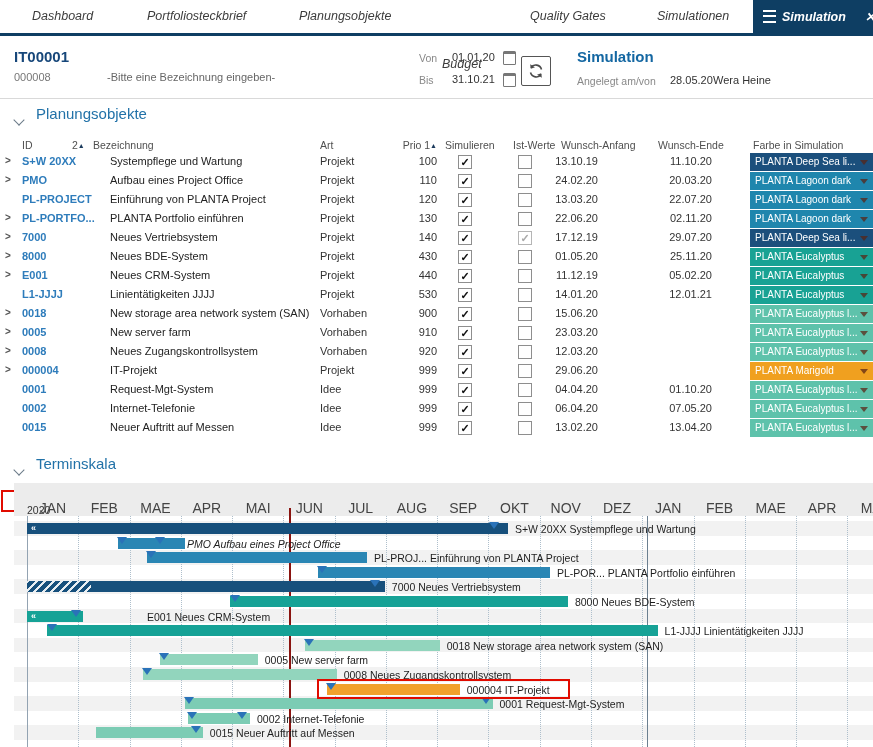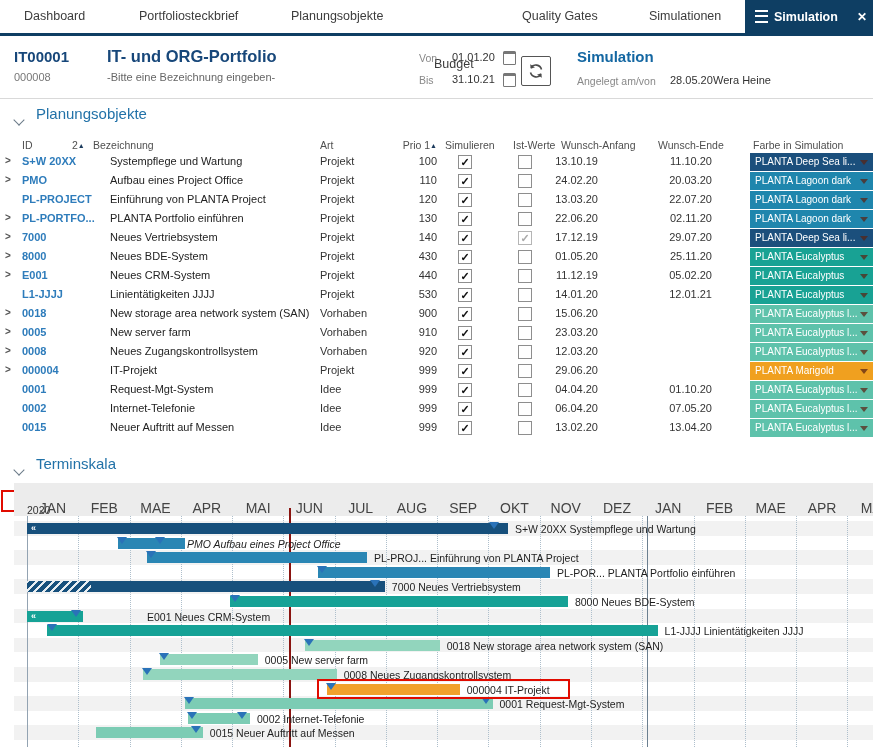--- a/index.html
+++ b/index.html
@@ -1,19 +1,19 @@
 <!DOCTYPE html>
 <html><head>
 <meta charset="utf-8">
 <style>
   html,body{margin:0;padding:0;}
   body{width:873px;height:747px;position:relative;overflow:hidden;background:#fff;
        font-family:"Liberation Sans",sans-serif;-webkit-font-smoothing:antialiased;}
   
-  #nav{position:absolute;left:4px;top:0;width:765px;height:33px;background:#fff;}
+  #nav{position:absolute;left:12px;top:0;width:765px;height:33px;background:#fff;font-style:italic;}
   .nav-tab{position:absolute;top:0;height:33px;line-height:33px;font-size:12.5px;color:#3c3c3c;cursor:default;white-space:nowrap;}
   #nav-active{position:absolute;top:0;left:741px;width:132px;height:33px;background:#0e3e63;color:#fff;
               display:flex;align-items:center;}
   #nav-active .lbl{font-size:12.5px;font-weight:bold;margin-left:6px;}
   .burger{width:13px;height:9px;margin-left:10px;display:inline-block;
           border-top:2px solid #fff;border-bottom:2px solid #fff;position:relative;}
   .burger:before{content:"";position:absolute;left:0;right:0;top:2.5px;height:2px;background:#fff;}
   .closex{margin-left:auto;margin-right:10px;font-size:12px;font-weight:bold;color:#fff;}
   #nav-underline{position:absolute;left:0;top:33px;width:873px;height:3px;background:#0e3e63;}
   
@@ -92,21 +92,20 @@
     <span class="burger"></span>
     <span class="lbl">Simulation</span>
     <span class="closex">✕</span>
   </div>
 </div>
 <div id="nav-underline"></div>
 
 <div id="hdr">
   <div class="abs pid" style="left:14px;top:12px;">IT00001</div>
   <div class="abs psub" style="left:14px;top:35px;">000008</div>
-  <div class="abs ptitle" style="left:107px;top:11px;">IT- und ORG-Portfolio</div>
   <div class="abs psubtitle" style="left:107px;top:35px;">-Bitte eine Bezeichnung eingeben-</div>
   <div class="abs flabel" style="left:419px;top:16px;">Von</div>
   <div class="abs fval" style="left:452px;top:15px;">01.01.20</div>
   <div class="abs cal" style="left:503px;top:15px;"></div>
   <div class="abs flabel" style="left:419px;top:38px;">Bis</div>
   <div class="abs fval" style="left:452px;top:37px;">31.10.21</div>
   <div class="abs cal" style="left:503px;top:37px;"></div>
   <div class="abs" id="refresh-btn">
     <svg width="20" height="20" viewBox="0 0 20 20">
       <g fill="none" stroke="#4a4a4a" stroke-width="1.6">

